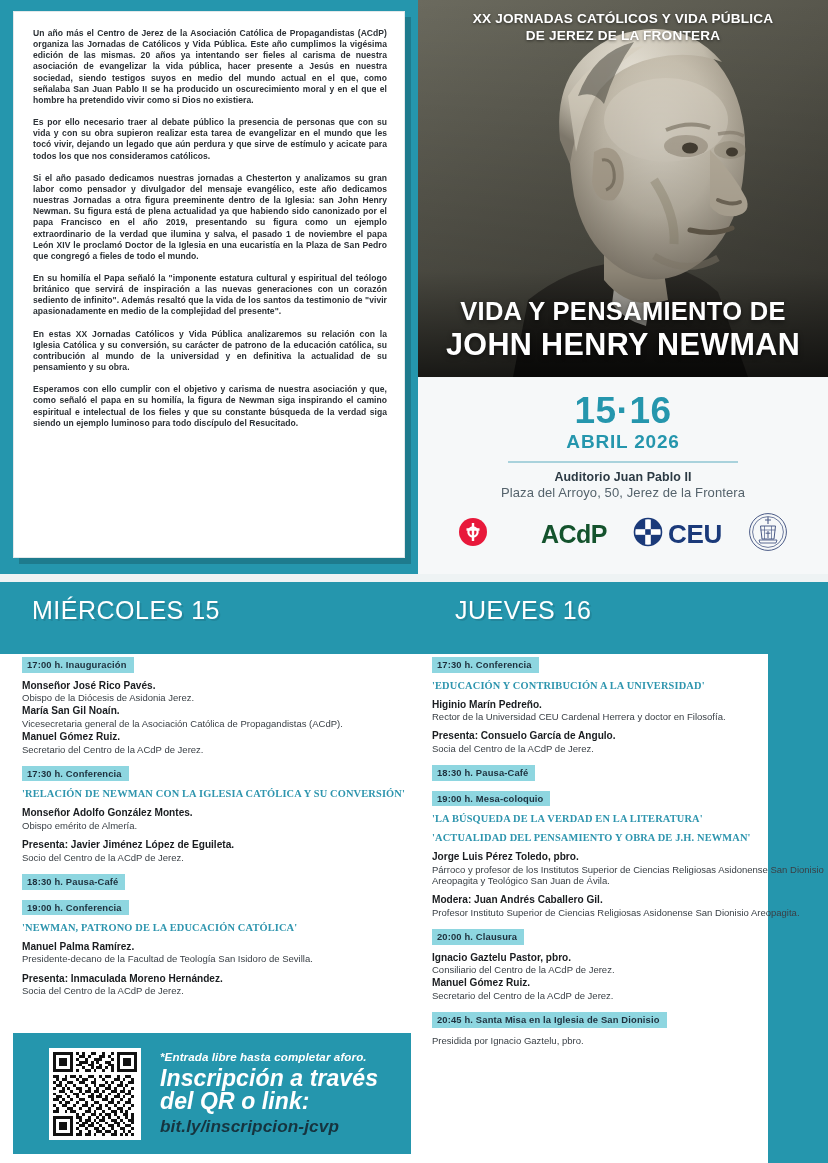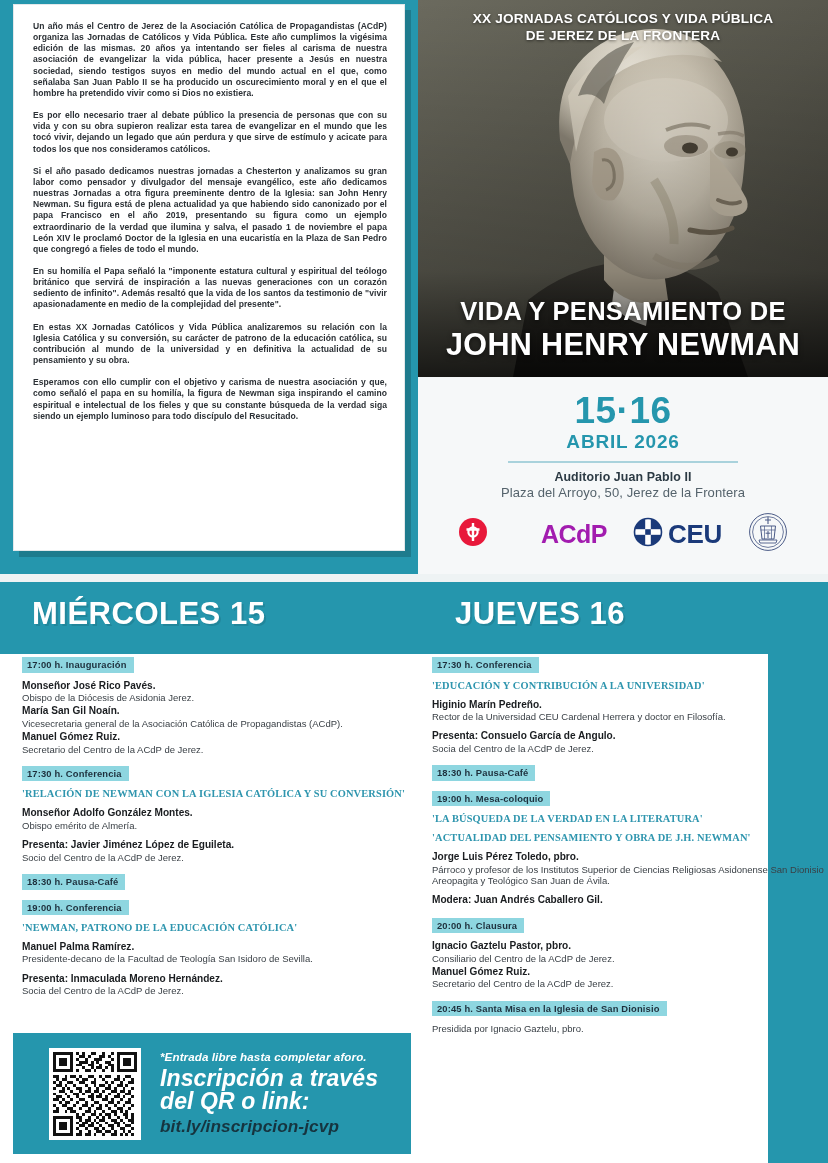--- a/index.html
+++ b/index.html
@@ -9,21 +9,21 @@
     background:#2596ad;
     font-family:"Liberation Sans", sans-serif;
     overflow:hidden;
   }
   .poster{position:relative;width:828px;height:1163px;background:#2596ad;}
 
   
   .top{position:absolute;left:0;top:0;width:828px;height:574px;}
 
   .intro-panel{
-    position:absolute;left:13px;top:4px;width:392px;height:547px;
+    position:absolute;left:13px;top:11px;width:392px;height:547px;
     background:#ffffff;
     box-shadow:6px 6px 0 rgba(0,0,0,0.18);
     border:1px solid #e3e8ea;
     box-sizing:border-box;
     padding:16px 17px 10px 19px;
   }
   .intro-panel p{
     margin:0 0 11px 0;
     font-size:8.55px;
     line-height:11.15px;
@@ -69,30 +69,30 @@
     letter-spacing:.5px;line-height:38px;
   }
   .month{color:#2596ad;font-size:19px;font-weight:bold;letter-spacing:.8px;margin-top:1px;}
   .rule{width:230px;height:2px;background:#a9d2dc;margin:8px auto 7px auto;}
   .venue{color:#2c3a44;font-size:12.4px;font-weight:bold;letter-spacing:.1px;}
   .address{color:#55636c;font-size:13px;margin-top:1px;letter-spacing:.1px;}
 
   .logos{display:flex;align-items:center;justify-content:center;gap:26px;margin-top:12px;}
   .logo{display:flex;align-items:center;gap:5px;}
   .logo-text{font-weight:bold;}
-  .acdp-text{color:#a21caf;font-size:25px;letter-spacing:-.5px;margin-left:48px;}
+  .acdp-text{color:#14532d;font-size:25px;letter-spacing:-.5px;margin-left:48px;}
   .ceu-text{color:#1b3a7a;font-size:26px;letter-spacing:-.3px;}
 
   
   .gap{position:absolute;left:0;top:574px;width:828px;height:8px;background:#eef3f4;}
   .dayhead{
     position:absolute;left:0;top:582px;width:828px;height:72px;background:#2596ad;
   }
   .dayhead .d{
-    position:absolute;top:14px;color:#fff;font-size:31px;font-weight:bold;letter-spacing:.5px;
+    position:absolute;top:14px;color:#fff;font-size:25px;font-weight:normal;letter-spacing:.5px;
     text-shadow:2px 2px 0 rgba(0,0,0,.10);
   }
   .dayhead .d1{left:32px;}
   .dayhead .d2{left:455px;}
 
   
   .sched{position:absolute;left:0;top:654px;width:768px;height:509px;background:#ffffff;}
   .col{position:absolute;top:0;width:396px;}
   .colL{left:22px;}
   .colR{left:432px;}
@@ -351,20 +351,21 @@
       </div>
 
       <div>
         <div class="topic">'ACTUALIDAD DEL PENSAMIENTO Y OBRA DE J.H. NEWMAN'</div>
         <div class="person">
           <span class="nm">Jorge Luis Pérez Toledo, pbro.</span>
           <span class="rl">Párroco y profesor de los Institutos Superior de Ciencias Religiosas Asidonense San Dionisio Areopagita y Teológico San Juan de Ávila.</span>
         </div>
         <div class="person">
           <span class="nm">Modera: Juan Andrés Caballero Gil.</span>
+          <span class="rl">Profesor Instituto Superior de Ciencias Religiosas Asidonense San Dionisio Areopagita.</span>
         </div>
       </div>
 
       <div>
         <div class="badge">20:00 h. Clausura</div>
         <div class="person tight">
           <span class="nm">Ignacio Gaztelu Pastor, pbro.</span>
           <span class="rl">Consiliario del Centro de la ACdP de Jerez.</span>
         </div>
         <div class="person">

